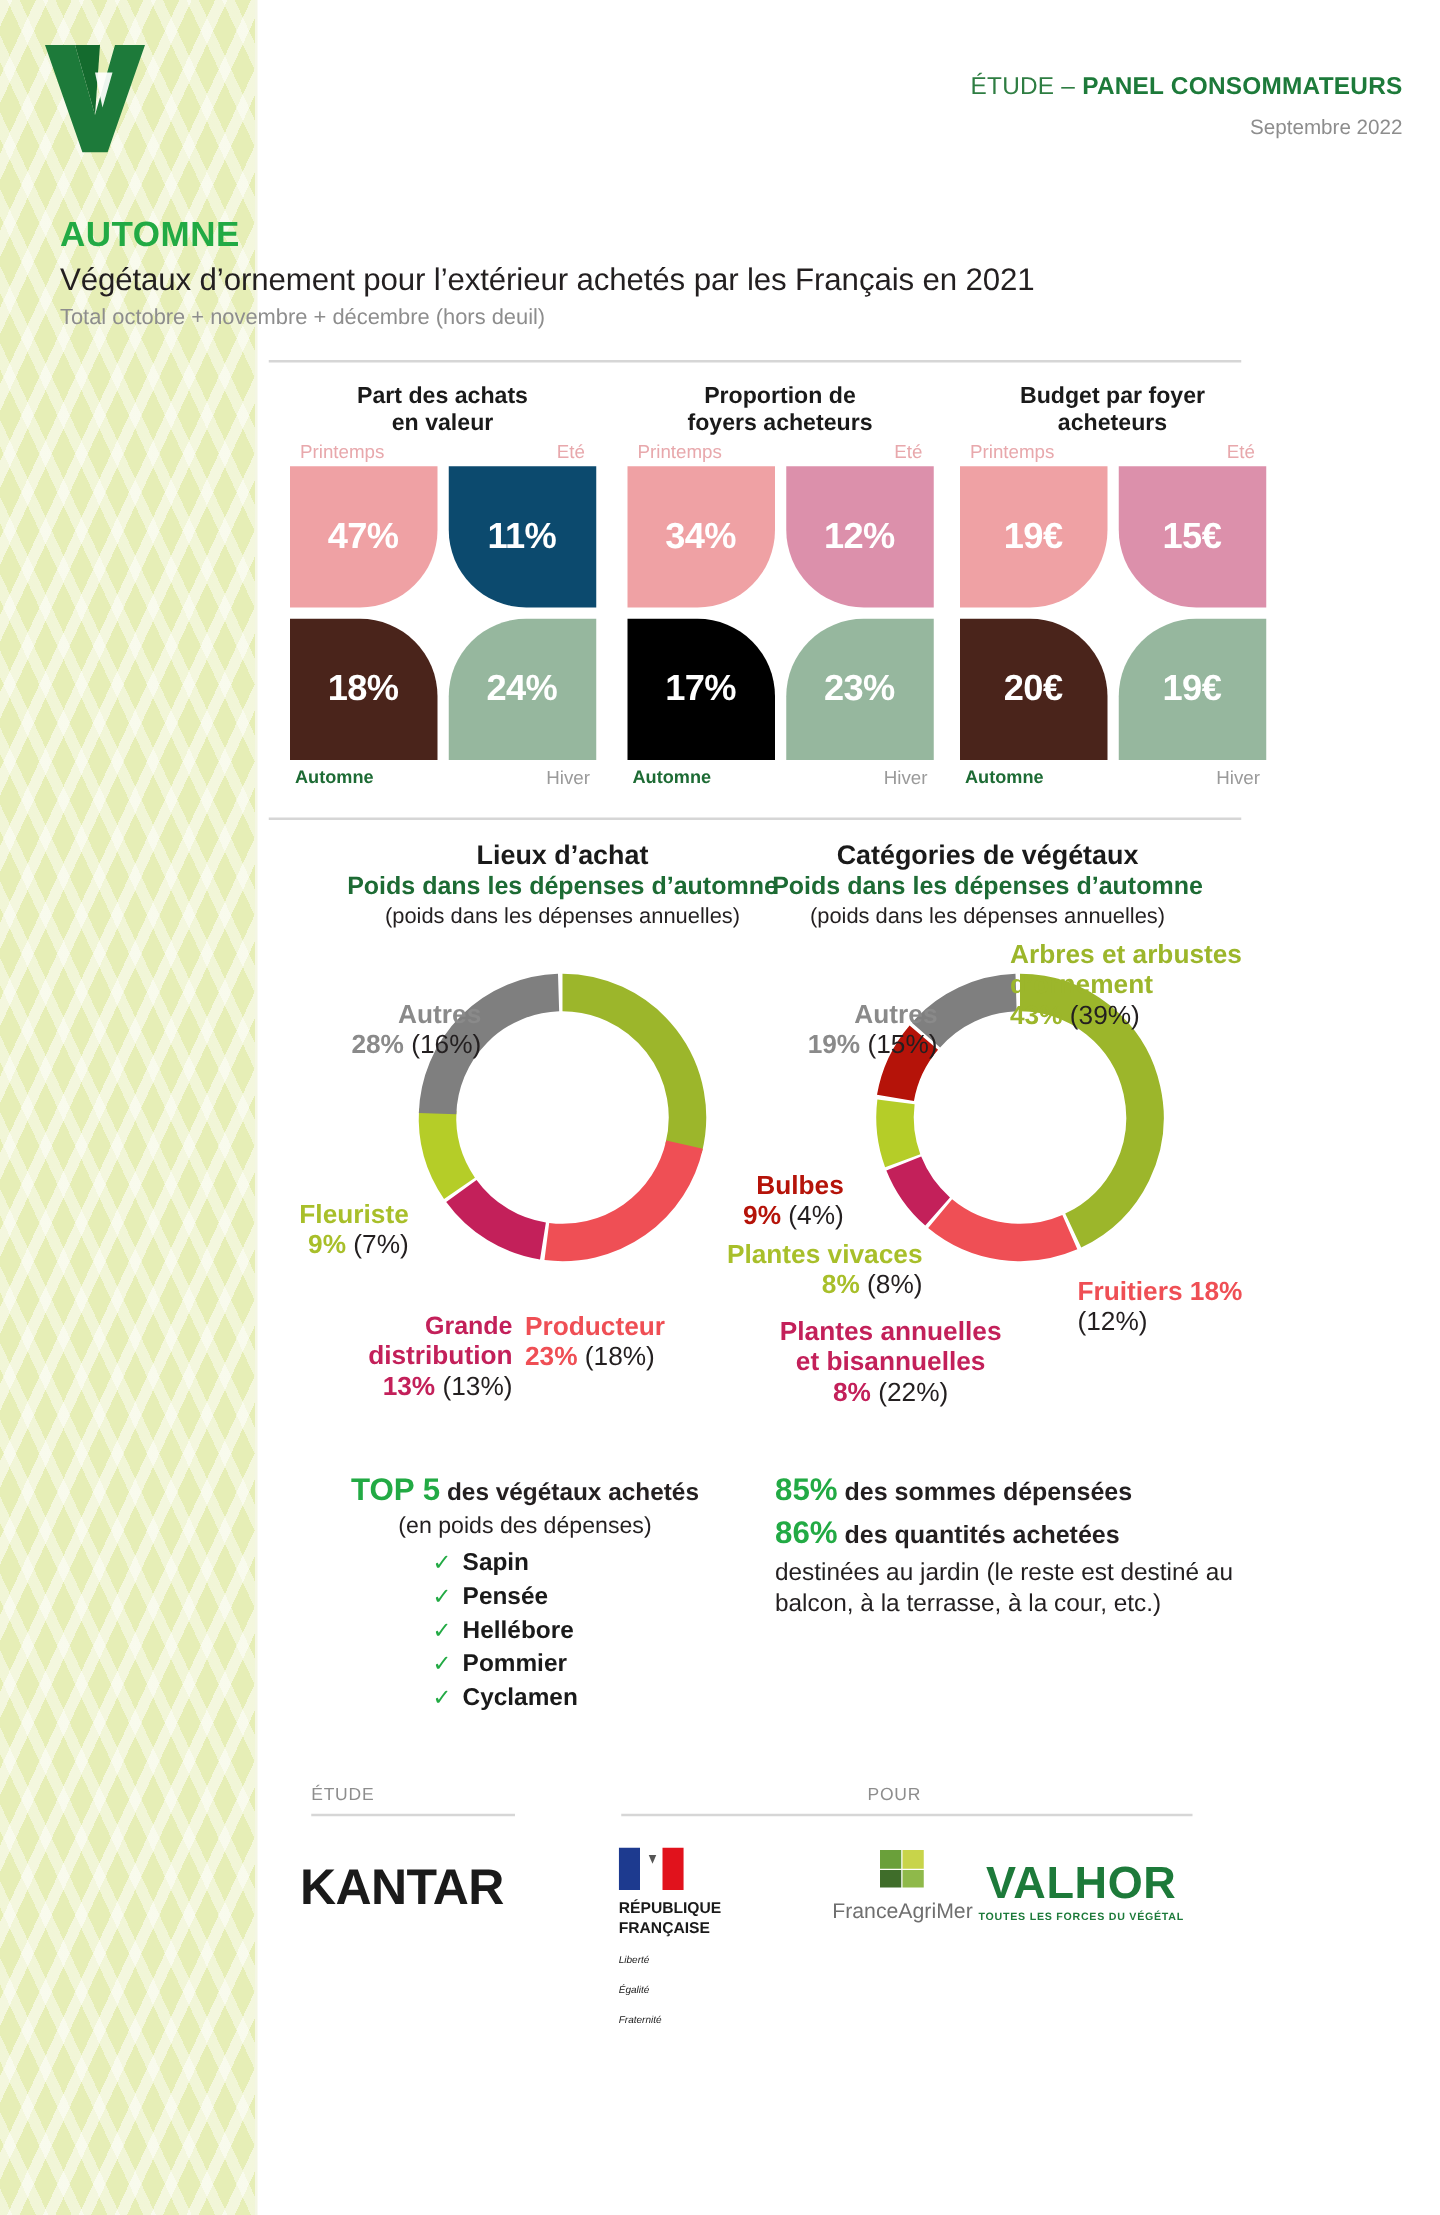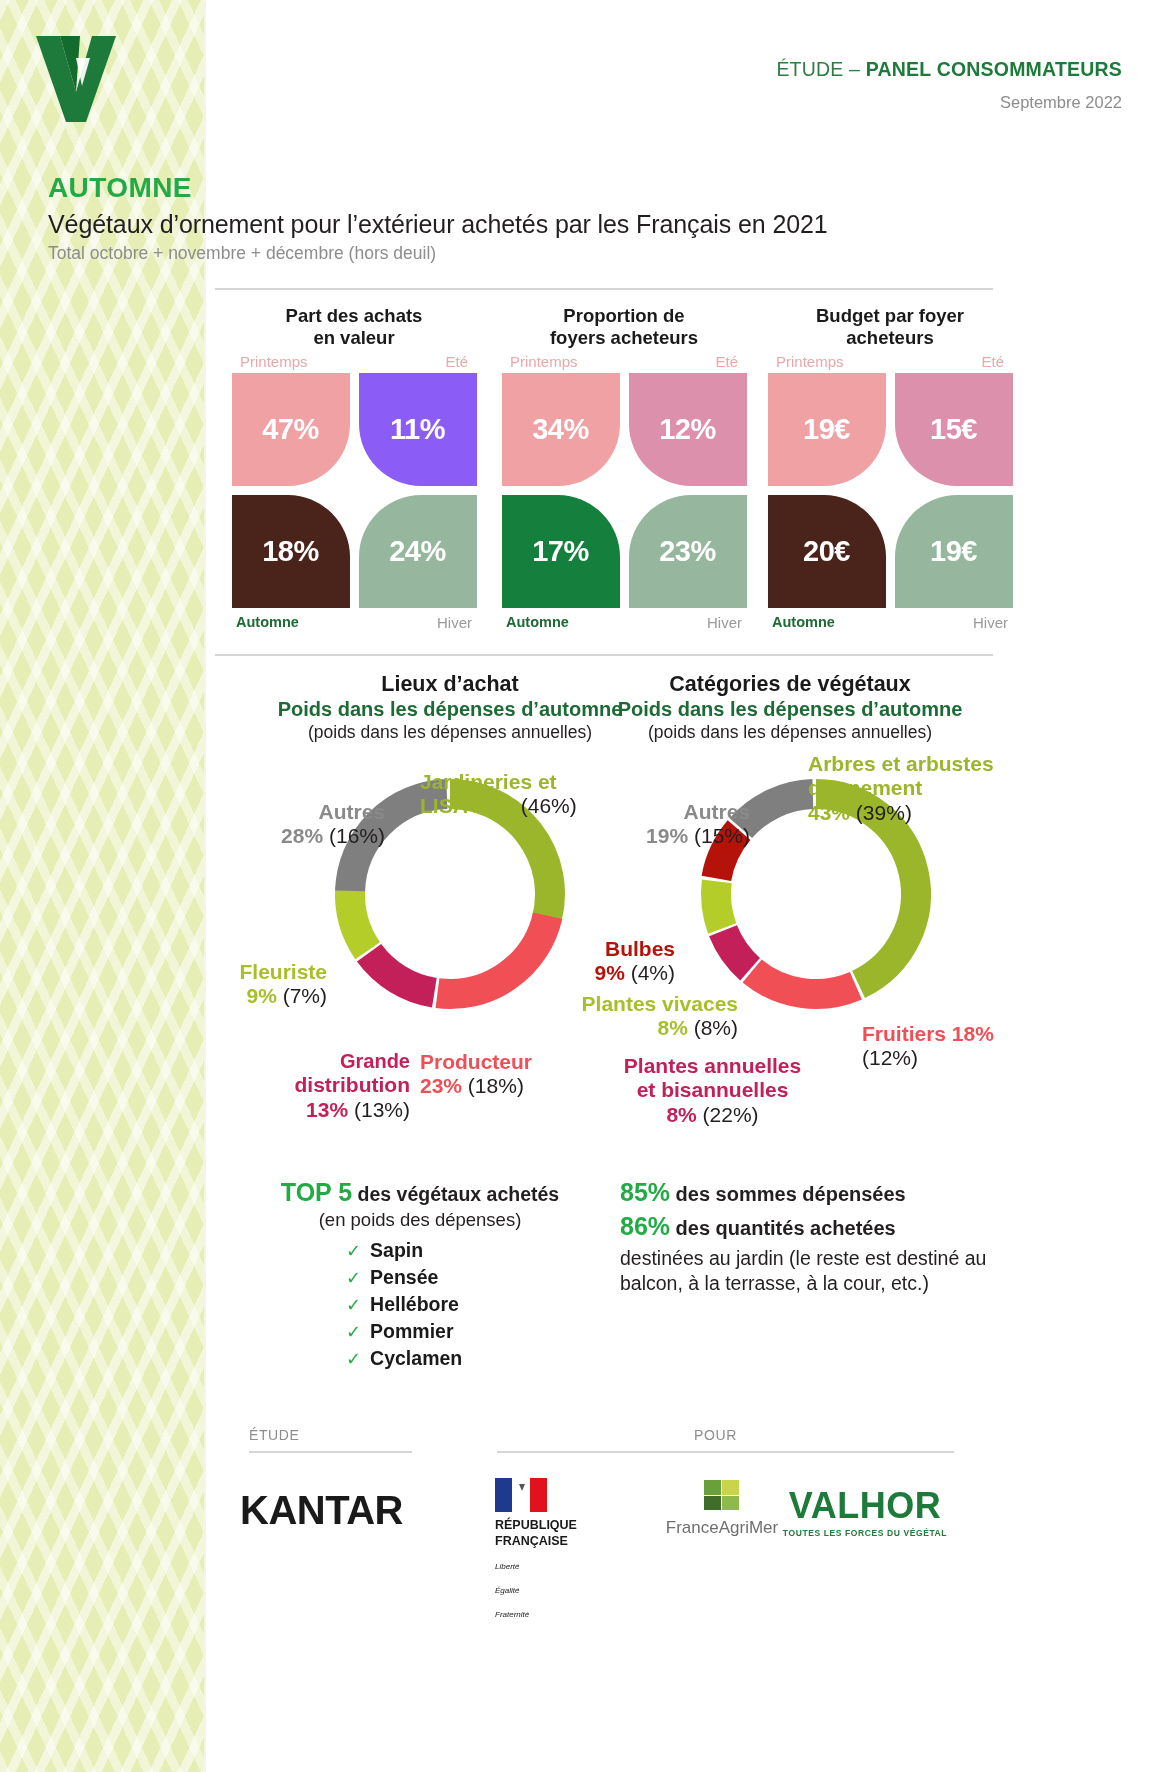--- a/index.html
+++ b/index.html
@@ -155,21 +155,21 @@
   </div>
   <div class="qtoplabels">
     <span>Printemps</span>
     <span>Eté</span>
   </div>
   <div class="qgrid">
     <div class="cellwrap tl">
         <div class="cell tl" style="background:#efa1a4;">47%</div>
       </div>
     <div class="cellwrap tr">
-        <div class="cell tr" style="background:#8b5cf6;">11%</div>
+        <div class="cell tr" style="background:#0c4a6e;">11%</div>
       </div>
     <div class="cellwrap bl">
         <div class="cell bl" style="background:#4a241b;">18%</div>
       </div>
     <div class="cellwrap br">
         <div class="cell br" style="background:#96b79e;">24%</div>
       </div>
   </div>
   <div class="qbotlabels">
     <span class="aut">Automne</span>
@@ -187,21 +187,21 @@
     <span>Eté</span>
   </div>
   <div class="qgrid">
     <div class="cellwrap tl">
         <div class="cell tl" style="background:#efa1a4;">34%</div>
       </div>
     <div class="cellwrap tr">
         <div class="cell tr" style="background:#dc90ab;">12%</div>
       </div>
     <div class="cellwrap bl">
-        <div class="cell bl" style="background:#15803d;">17%</div>
+        <div class="cell bl" style="background:#000000;">17%</div>
       </div>
     <div class="cellwrap br">
         <div class="cell br" style="background:#96b79e;">23%</div>
       </div>
   </div>
   <div class="qbotlabels">
     <span class="aut">Automne</span>
     <span class="hiv">Hiver</span>
   </div>
 </div>
@@ -256,24 +256,20 @@
 
         <path d="M -99.93,-3.14 A 100,100 0 0 1 -3.14,-99.95" stroke="#7f7f7f"></path>
       </g>
     </svg>
 
     <div class="dlabel" style="left:10px; top:128px; width:160px; text-align:right; color:#8a8a8a;">
       <div class="nm" style="font-size:21px;">Autres</div>
       <div style="font-size:21px;"><b class="nm">28%</b><span class="pa"> (16%)</span></div>
     </div>
 
-    <div class="dlabel" style="left:205px; top:98px; width:250px; text-align:left; color:#9cb62b;">
-      <div class="nm" style="font-size:21px;">Jardineries et</div>
-      <div style="font-size:21px;"><b class="nm">LISA 29%</b><span class="pa"> (46%)</span></div>
-    </div>
 
     <div class="dlabel" style="left:0px; top:288px; width:112px; text-align:right; color:#a8bf2a;">
       <div class="nm" style="font-size:21px;">Fleuriste</div>
       <div style="font-size:21px;"><b class="nm">9%</b><span class="pa"> (7%)</span></div>
     </div>
 
     <div class="dlabel" style="left:40px; top:378px; width:155px; text-align:right; color:#c3205a;">
       <div class="nm" style="font-size:20px;">Grande</div>
       <div class="nm" style="font-size:21px;">distribution</div>
       <div style="font-size:21px;"><b class="nm">13%</b><span class="pa"> (13%)</span></div>

